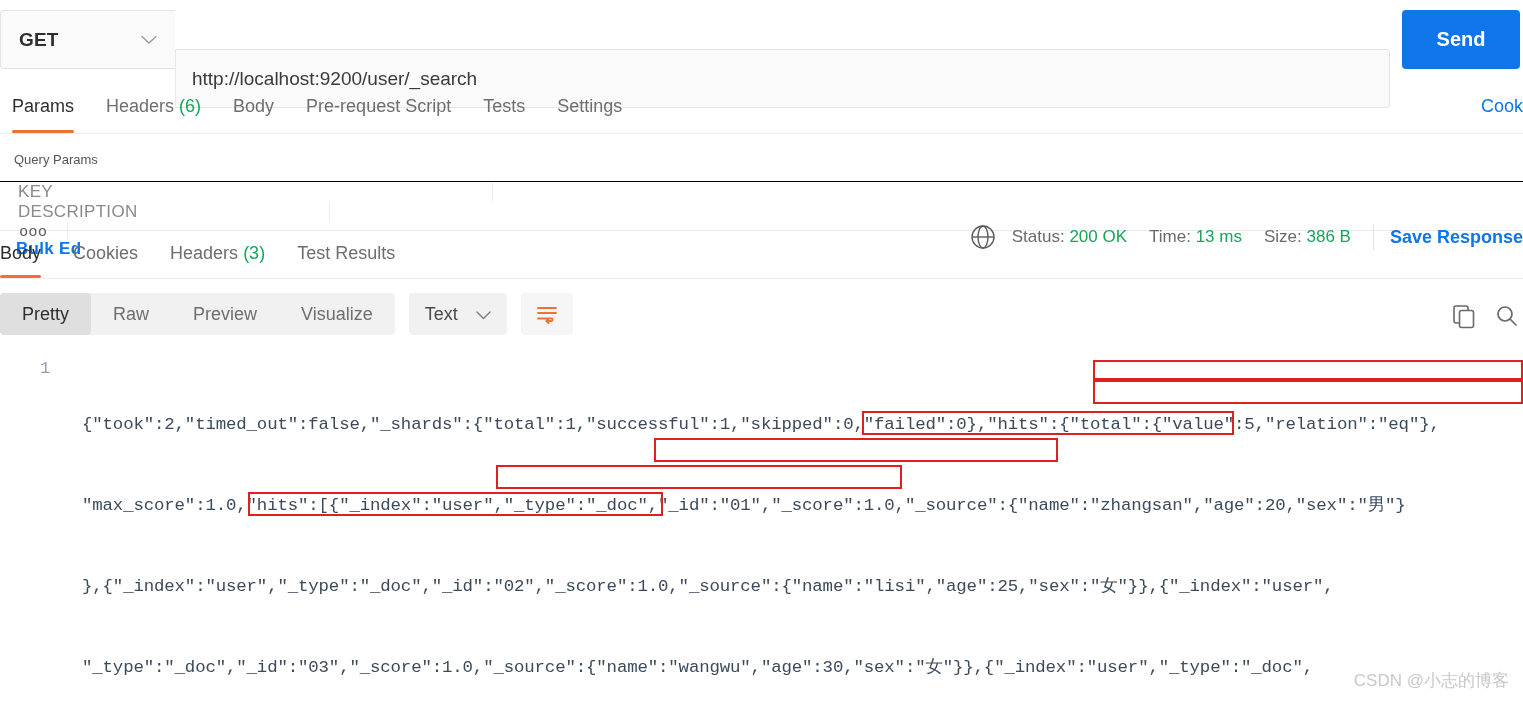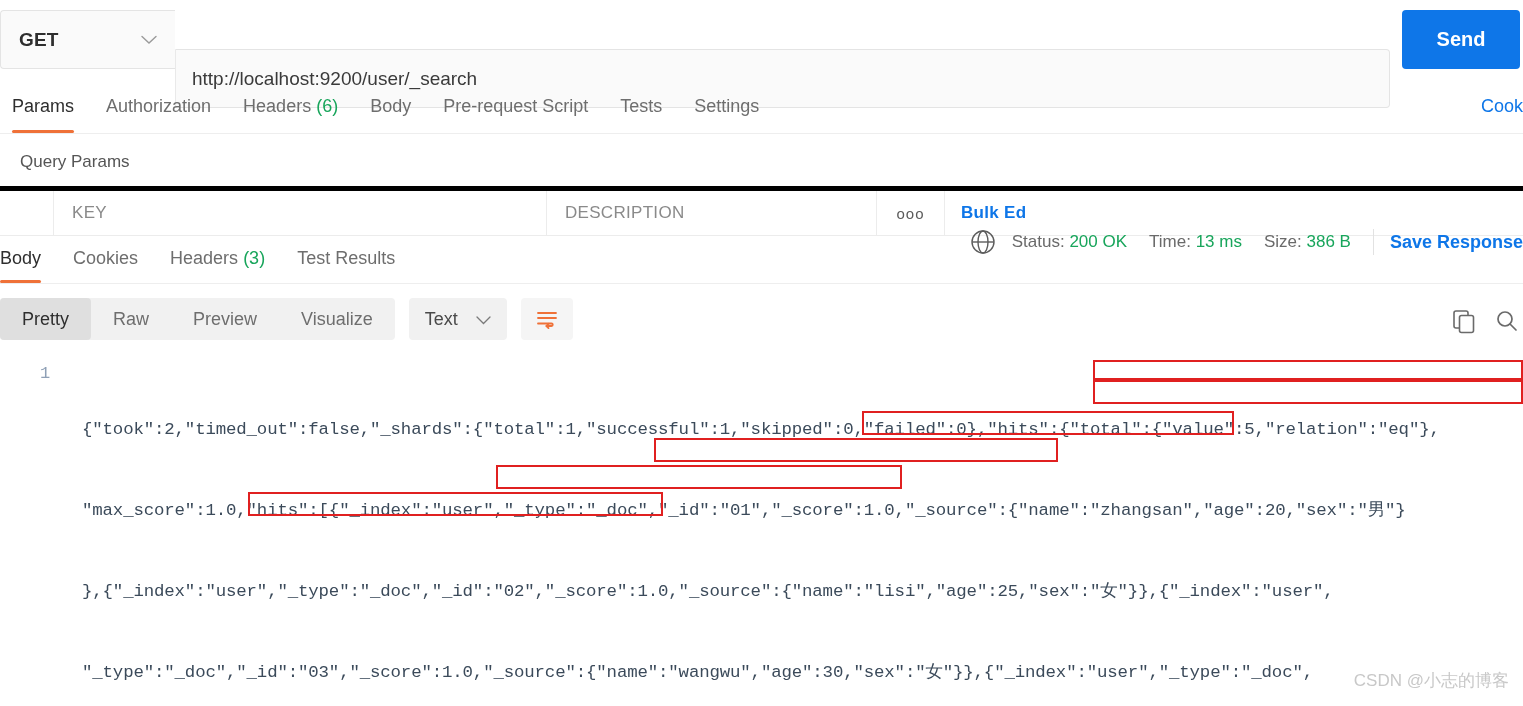--- a/index.html
+++ b/index.html
@@ -58,22 +58,22 @@
     content:""; position:absolute; left:0; right:18px; bottom:0;
     height:3px; background:#ef7138; border-radius:2px;
   }
   .rtab .cnt { color:#18a55b; }
   .cookies-link {
     position:absolute; right:0; bottom:16px;
     font-size:18px; color:#0e76e8; cursor:pointer; white-space:nowrap;
   }
 
   
-  .qp-title { font-size:17px; color:#555; padding:18px 0 14px 20px; }
-  .qp-table { display:flex; width:1523px; border-top:5px solid #000000; border-bottom:1px solid #ececec; height:50px; }
+  .qp-title { font-size:13px; color:#555; padding:18px 0 14px 14px; }
+  .qp-table { display:flex; width:1523px; border-top:1px solid #000000; border-bottom:1px solid #ececec; height:50px;flex-direction:column; }
   .qp-cell { display:flex; align-items:center; height:100%; border-right:1px solid #ececec; font-size:17px; color:#8a8a8a; padding-left:18px; letter-spacing:.3px; }
   .qp-gutter { width:54px; border-right:1px solid #ececec; }
   .qp-key { width:493px; }
   .qp-value { width:493px; }
   .qp-desc { width:330px; }
   .qp-dots { width:68px; justify-content:center; padding-left:0; color:#5a5a5a; font-size:15px; letter-spacing:1px; }
   .qp-bulk { flex:1; padding-left:16px; color:#0e76e8; font-weight:700; border-right:none; }
 
   
   .resp-tabs {
@@ -147,23 +147,20 @@
   </div>
   <div class="url-box">
     <span class="url-text">http://localhost:9200/user/_search</span>
   </div>
   <button class="send-btn">Send</button>
 </div>
 
 <div class="req-tabs">
   <div class="rtab active">
     <span>Params</span>
-  </div>
-  <div class="rtab">
-    <span>Authorization</span>
   </div>
   <div class="rtab">
     <span>Headers</span>
     <span class="cnt">(6)</span>
   </div>
   <div class="rtab">
     <span>Body</span>
   </div>
   <div class="rtab">
     <span>Pre-request Script</span>

